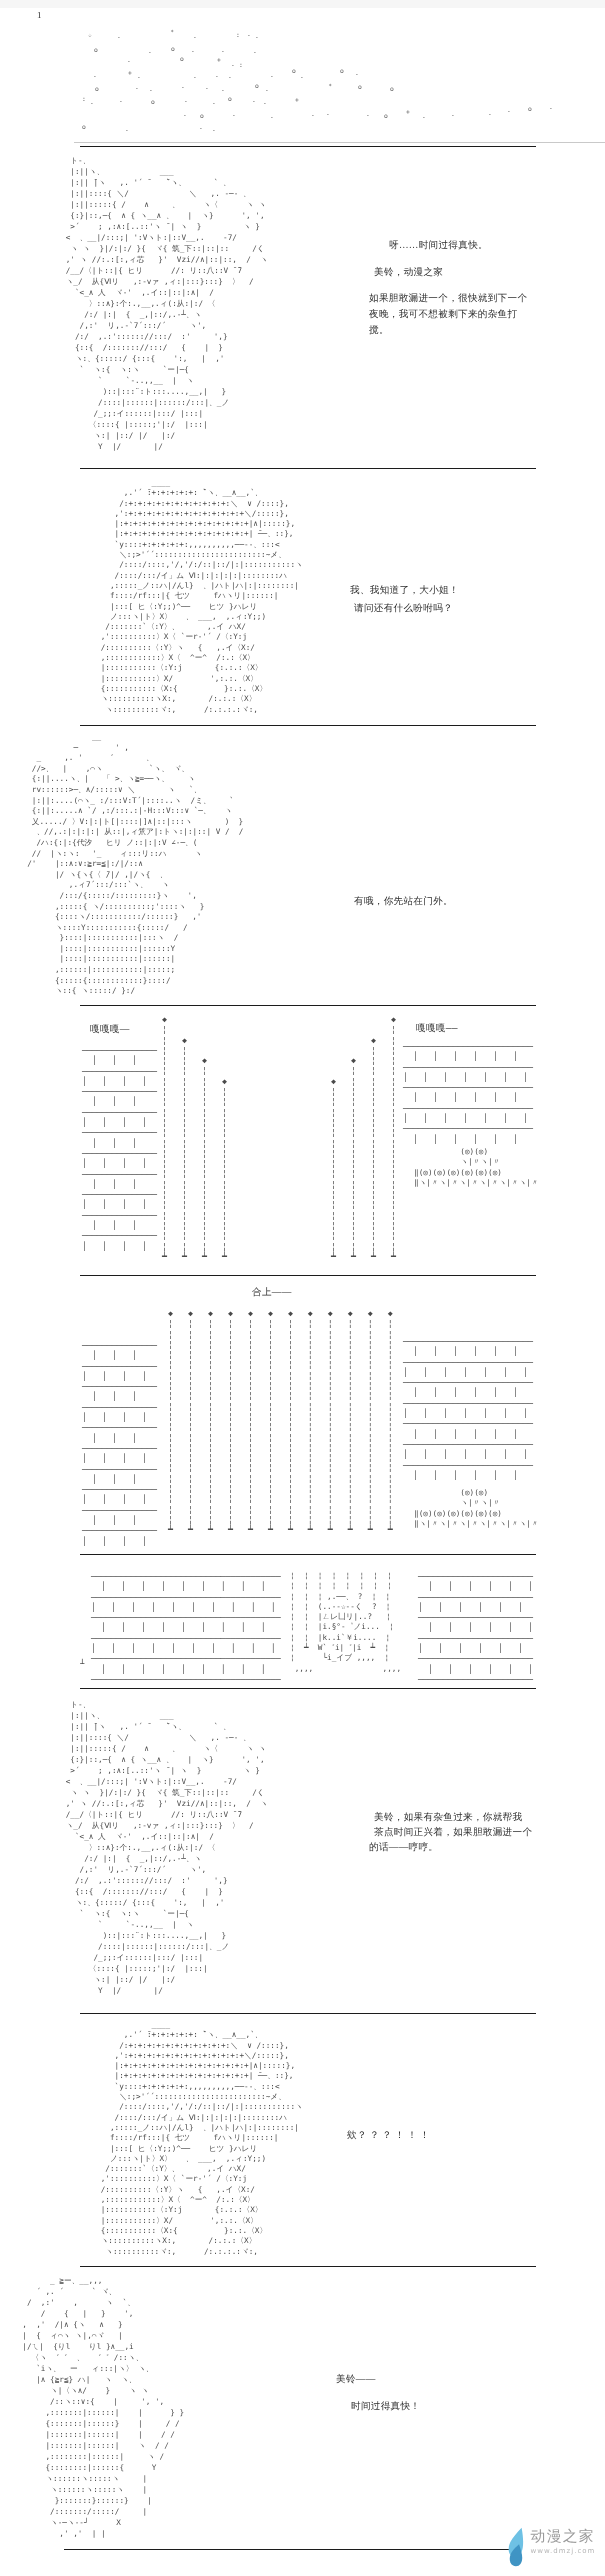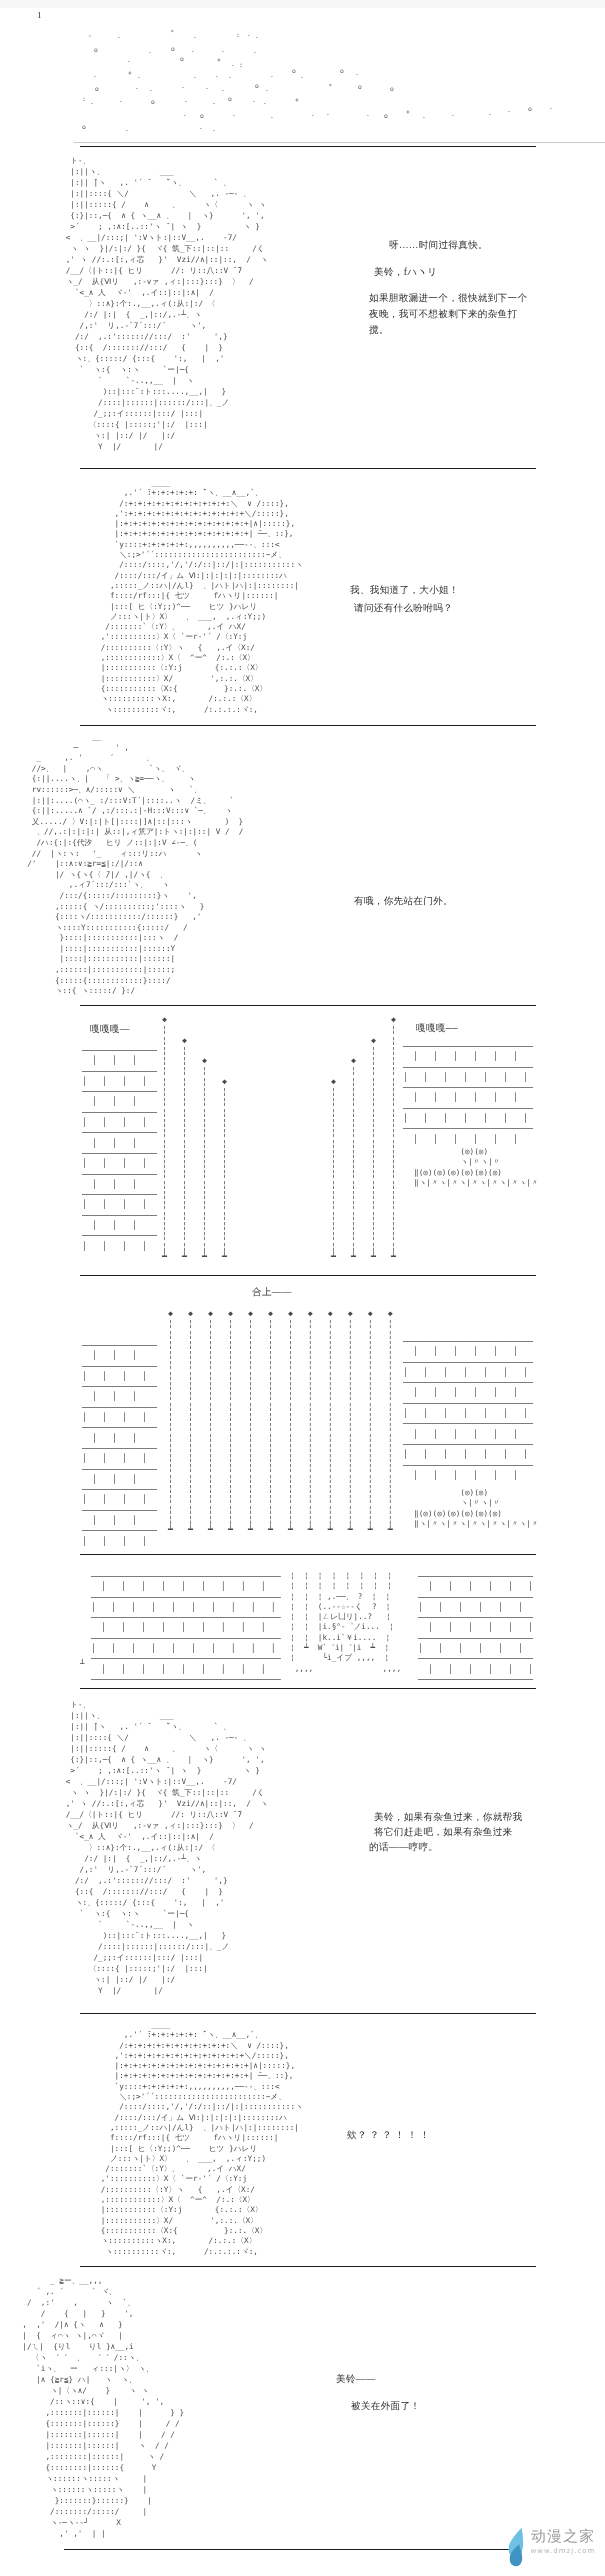--- a/index.html
+++ b/index.html
@@ -8,21 +8,21 @@
   #page { position:relative; width:606px; height:2576px; background:#ffffff; overflow:hidden; }
   .top-strip { position:absolute; left:0; top:0; width:606px; height:7.7px; background:#f6f6f6; }
   .divider { position:absolute; }
   .star { position:absolute; font-family:"DejaVu Sans Mono", monospace; font-size:6.4px; color:var(--star,#555); }
   .dialogue { position:absolute; font-family:"Liberation Serif","DejaVu Serif",serif;
               font-size:9.6px; color:var(--dialogue,#2e2e2e); white-space:pre; letter-spacing:0.3px; }
   .corner { font-size:9px; letter-spacing:0; }
   .aa-mark { font-family:"DejaVu Sans Mono", monospace; font-size:8.3px; color:var(--aa,#4a4a4a); letter-spacing:0; }
   .aa { position:absolute; font-family:"DejaVu Sans Mono", monospace; white-space:pre;
         color:var(--aa,#4a4a4a); }
-  .watermark { position:absolute; left:503px; top:2527px; display:flex; align-items:flex-start;text-align:right; }
+  .watermark { position:absolute; left:503px; top:2527px; display:flex; align-items:flex-start; }
   .wm-text { margin-left:3.2px; }
   .wm-name { font-size:14.8px; color:var(--watermark-text,#9b9b9b); letter-spacing:1.3px; white-space:nowrap; }
   .wm-url  { font-size:7px; color:var(--watermark-url,#b5b5b5); letter-spacing:1px; margin-top:0.6px; white-space:nowrap; }
 </style>
 </head>
 <body>
 
 <div id="page">
   <div class="top-strip"></div>
 
@@ -111,37 +111,37 @@
       <span class="star" style="left: 82px; top: 123px;">o</span>
       <span class="star" style="left: 125px; top: 125px;">.</span>
       <span class="star" style="left: 199px; top: 123px;">.</span>
       <span class="star" style="left: 212px; top: 125px;">.</span>
     </div>
 
   <div>
 
   <div class="dialogue corner" style="left: 37px; top: 10.3px;">1</div>
       <div class="dialogue" style="left: 389px; top: 239px;">呀……时间过得真快。</div>
-      <div class="dialogue" style="left: 374px; top: 266px;">美铃，fハヽリ</div>
+      <div class="dialogue" style="left: 374px; top: 266px;">美铃，动漫之家</div>
       <div class="dialogue" style="left: 369px; top: 292px;">如果胆敢漏进一个，很快就到下一个</div>
       <div class="dialogue" style="left: 369px; top: 308px;">夜晚，我可不想被剩下来的杂鱼打</div>
       <div class="dialogue" style="left: 369px; top: 324px;">搅。</div>
       <div class="dialogue" style="left: 350px; top: 584px; text-align: center;">我、我知道了，大小姐！</div>
       <div class="dialogue" style="left: 354px; top: 602px;">请问还有什么吩咐吗？</div>
       <div class="dialogue" style="left: 354px; top: 895px;">有哦，你先站在门外。</div>
       <div class="dialogue" style="left: 90px; top: 1023px;">嘎嘎嘎—</div>
       <div class="dialogue" style="left: 416px; top: 1022px; font-family: Liberation Mono, monospace;">嘎嘎嘎——</div>
       <div class="dialogue" style="left: 252px; top: 1286px;">合上——</div>
       <div class="dialogue aa-mark" style="left: 80px; top: 1656px;">⊥</div>
       <div class="dialogue" style="left: 374px; top: 1811px;">美铃，如果有杂鱼过来，你就帮我</div>
-      <div class="dialogue" style="left: 374px; top: 1826px;">将它们赶走吧，如果有杂鱼过来</div>
+      <div class="dialogue" style="left: 374px; top: 1826px;">茶点时间正兴着，如果胆敢漏进一个</div>
       <div class="dialogue" style="left: 369px; top: 1841px;">的话——哼哼。</div>
       <div class="dialogue" style="left: 347px; top: 2129px;">欸？ ？ ？ ！ ！ ！</div>
       <div class="dialogue" style="left: 336px; top: 2373px;">美铃——</div>
-      <div class="dialogue" style="left: 351px; top: 2400px;">被关在外面了！</div>
+      <div class="dialogue" style="left: 351px; top: 2400px;">时间过得真快！</div>
     </div>
 
   <div>
 
   <pre class="aa" style="left: 61px; top: 155px; font-size: 7.7px; line-height: 11px;">  ト-、
   |:||ヽ、            ___
   |:|| ̄|ヽ   ,. '´ ̄    ̄`ヽ、      ` 、
   |:||::::{ ＼/             ＼   ,. -─- 、
   |:||:::::{ /    ∧     、     ヽ〈      ヽ ヽ
   {:}|::,─{  ∧ { ヽ__∧ 、   |  ヽ}      ', ',

